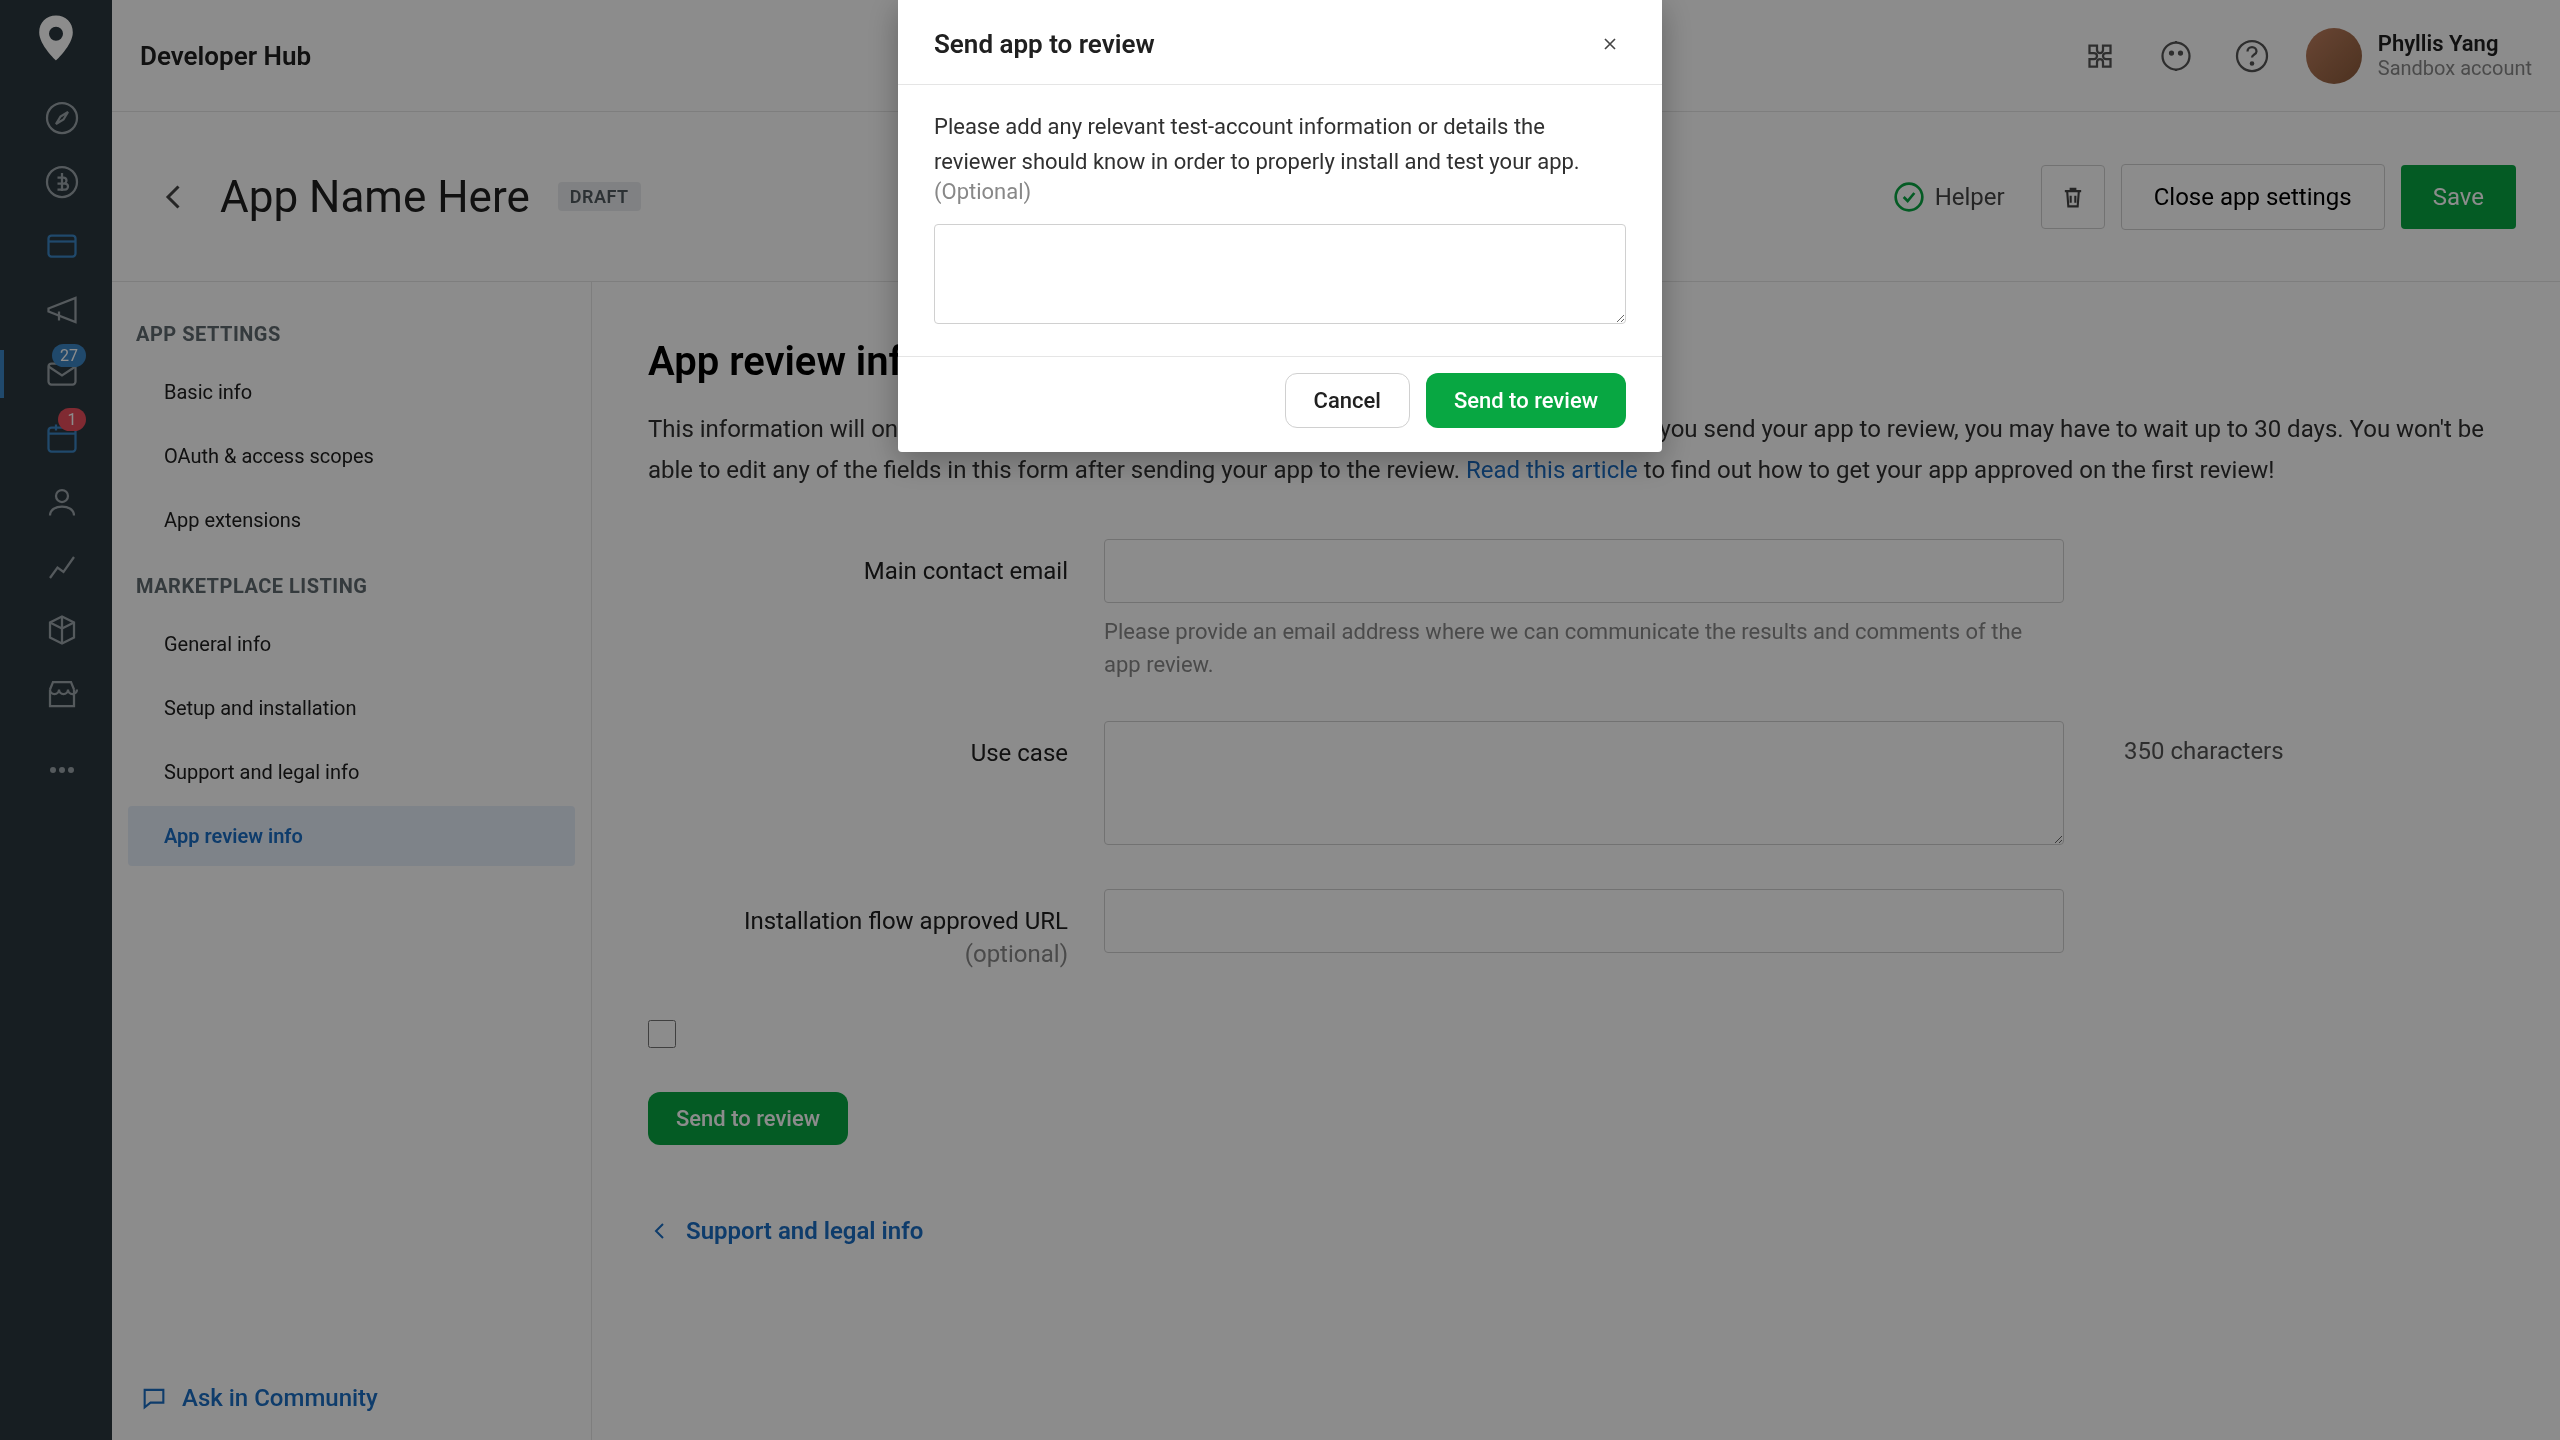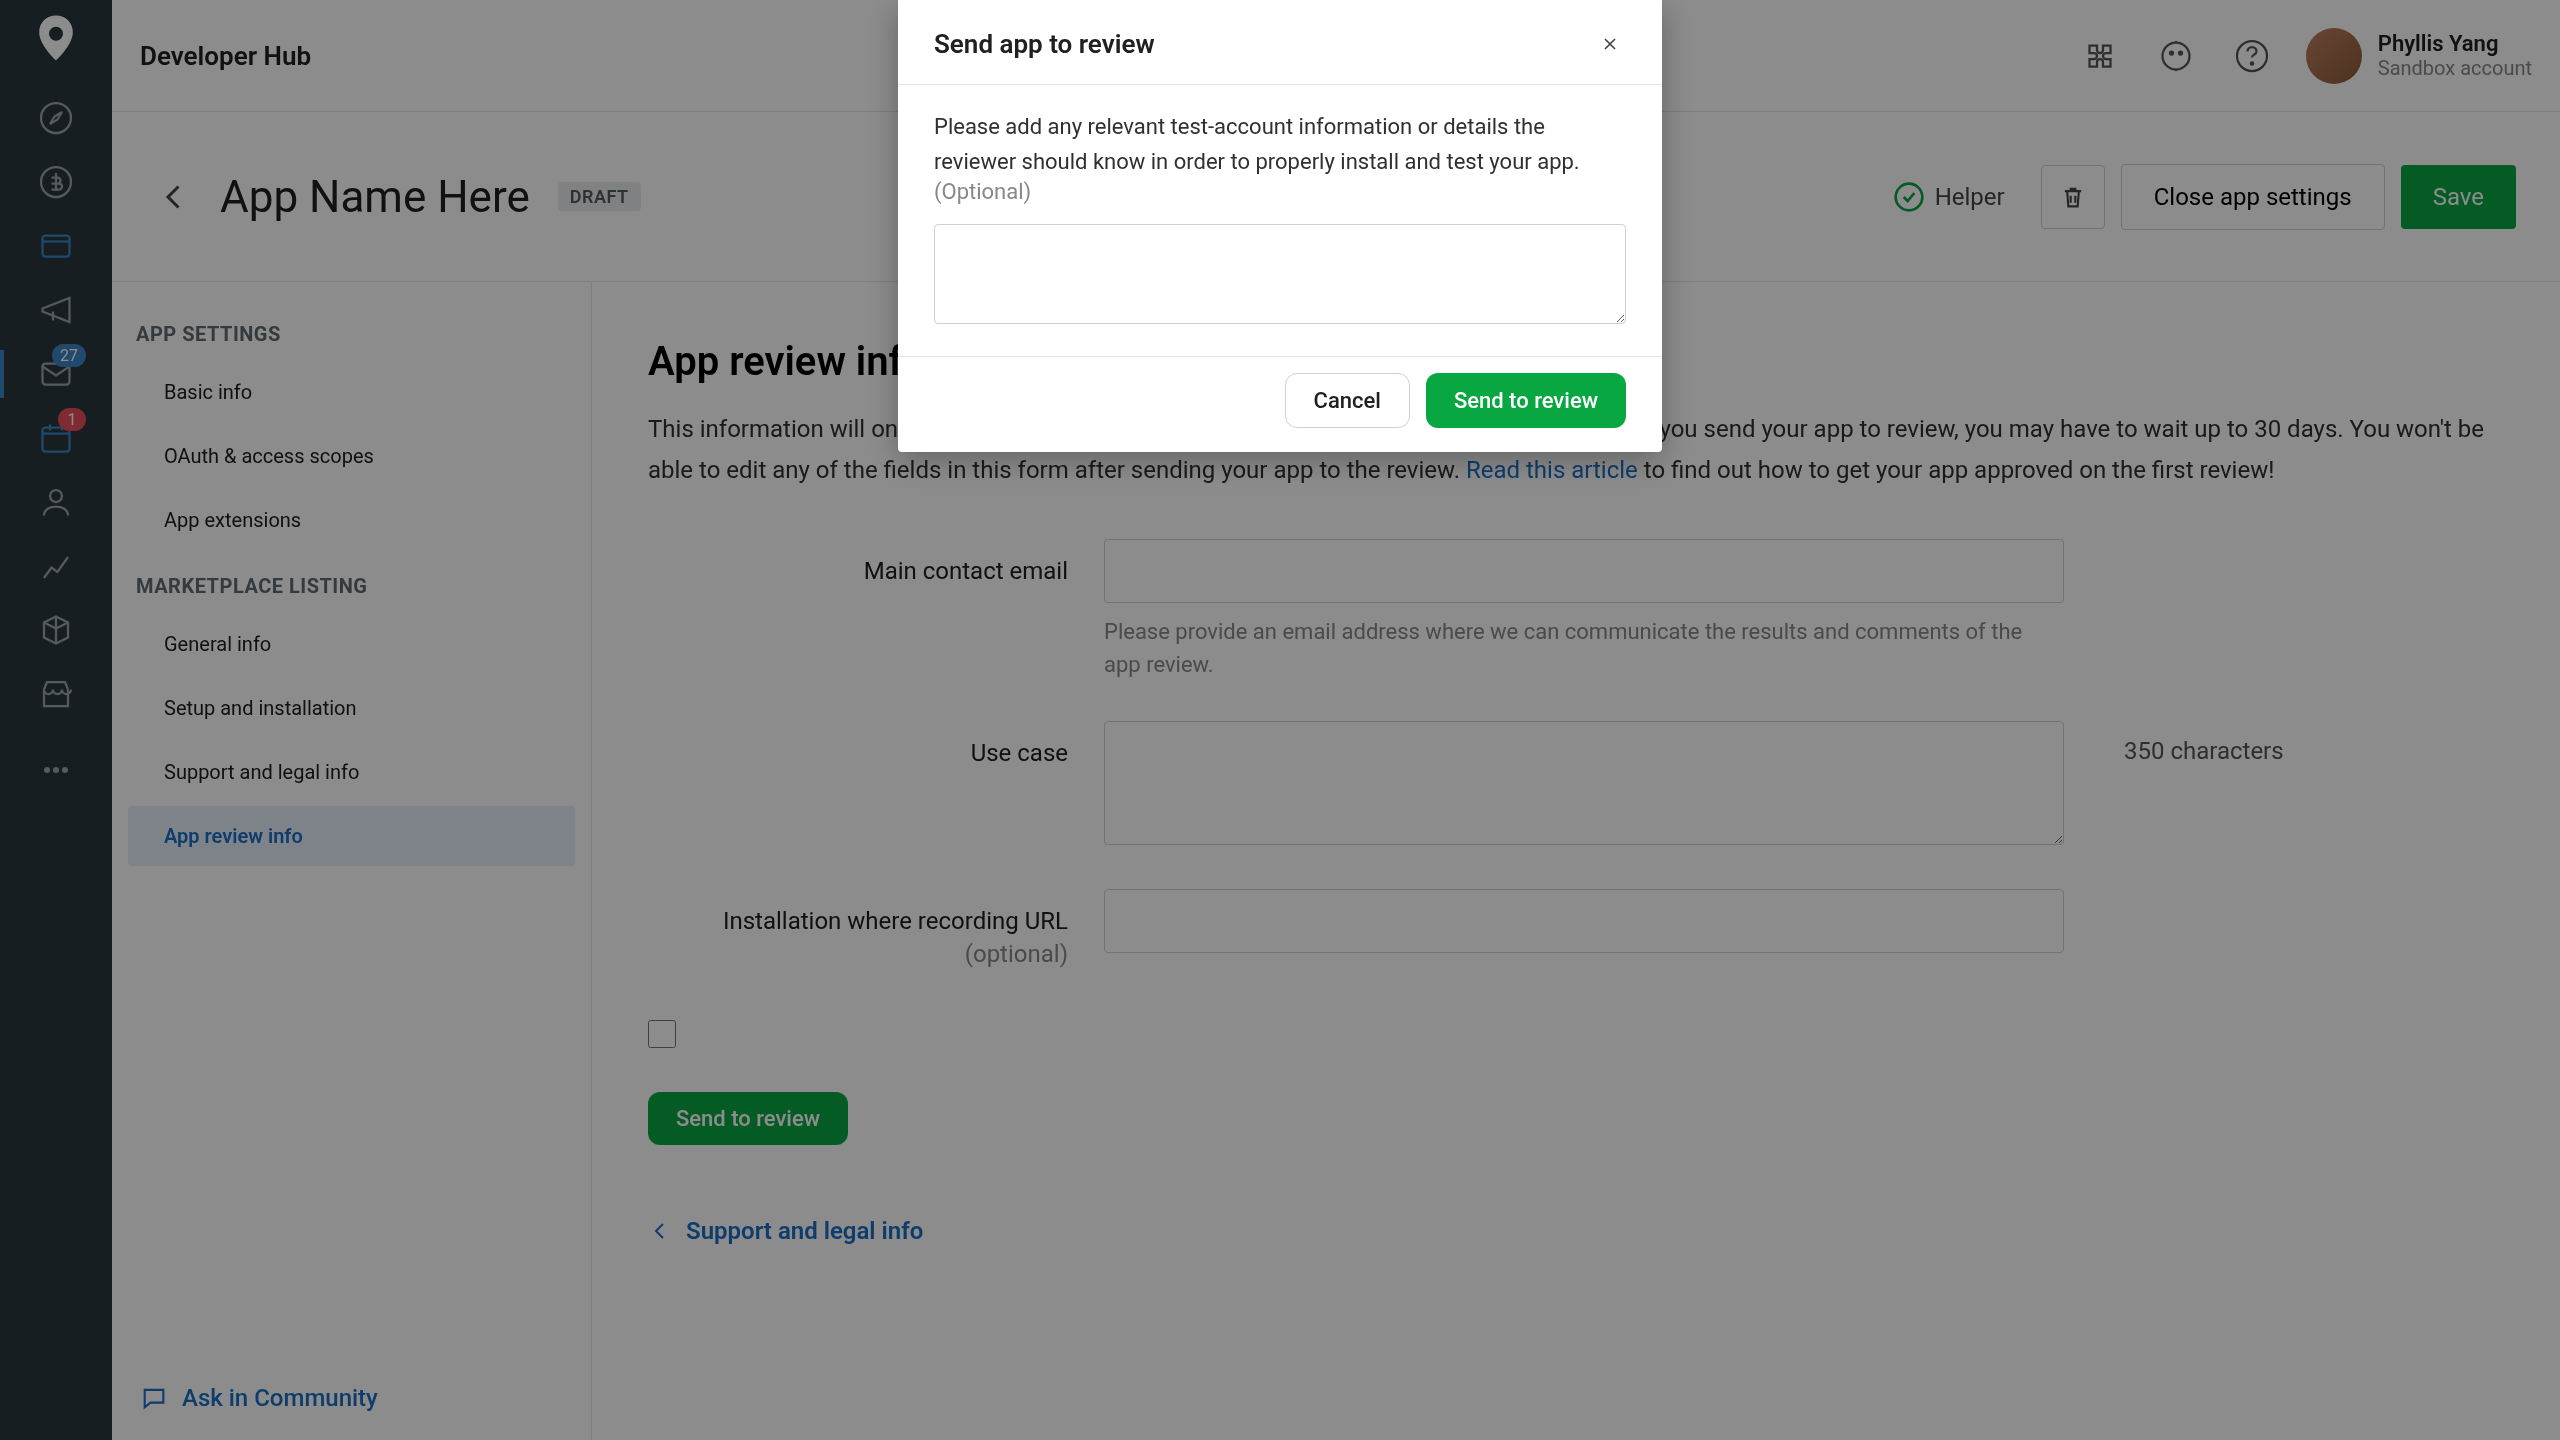--- a/index.html
+++ b/index.html
@@ -17,21 +17,21 @@
     .modal-optional { color: #888; font-size: 22px; }
     .modal-textarea { width: 100%; height: 100px; border: 1px solid #d0d0d0; border-radius: 4px; margin-top: 20px; padding: 12px; font-size: 20px; resize: vertical; }
     .modal-footer { padding: 16px 36px 24px; border-top: 1px solid #e5e5e5; display: flex; justify-content: flex-end; gap: 16px; }
     .btn { padding: 14px 28px; border-radius: 12px; font-size: 22px; font-weight: 500; cursor: pointer; border: none; }
     .btn-outline { background: #fff; border: 1px solid #d0d0d0; color: #202020; }
     .btn-green { background: #08a742; color: #fff; }
     
     
     .left-rail { position: fixed; left: 0; top: 0; width: 112px; height: 100%; background: #2b373e; display: flex; flex-direction: column; align-items: center; padding-top: 10px; z-index: 10; }
     .rail-logo { width: 56px; height: 56px; margin-bottom: 20px; display: flex; align-items: center; justify-content: center; }
-    .rail-icon { width: 48px; height: 48px; margin: 8px 0; display: flex; align-items: center; justify-content: center; color: #9ba4aa; cursor: pointer; position: relative; }
+    .rail-icon { width: 48px; height: 48px; margin: 8px 0; display: flex; align-items: center; justify-content: flex-end; color: #9ba4aa; cursor: pointer; position: relative; }
     .rail-icon svg { width: 36px; height: 36px; }
     .rail-icon.sel::before { content: ''; position: absolute; left: -32px; width: 4px; height: 48px; background: #3b86c5; }
     .rail-badge { position: absolute; top: -6px; right: -6px; background: #3b86c5; color: #fff; font-size: 16px; border-radius: 14px; padding: 2px 8px; min-width: 28px; text-align: center; }
     .rail-badge.red { background: #e94d5b; }
     .rail-more { margin-top: 20px; }
     
     
     .top-bar { position: fixed; left: 112px; top: 0; right: 0; height: 112px; background: #fff; border-bottom: 1px solid #e5e5e5; display: flex; align-items: center; padding: 2px 28px; justify-content: space-between; z-index: 5; }
     .top-title { font-size: 26px; font-weight: 600; color: #202020; }
     .top-right { display: flex; align-items: center; gap: 32px; }
@@ -260,21 +260,21 @@
   <div class="form-row">
     <div class="form-label">Use case</div>
     <div class="form-field">
       <textarea class="form-textarea" style=""></textarea>
     </div>
     <div class="char-count">350 characters</div>
   </div>
   
   <div class="form-row">
     <div class="form-label">
-      <span>Installation where recording URL</span>
+      <span>Installation flow approved URL</span>
       <span class="optional">(optional)</span>
     </div>
     <div class="form-field">
       <input class="form-input" style="">
     </div>
   </div>
   
   <div class="agree-row">
     <input type="checkbox" style="">
   </div>

